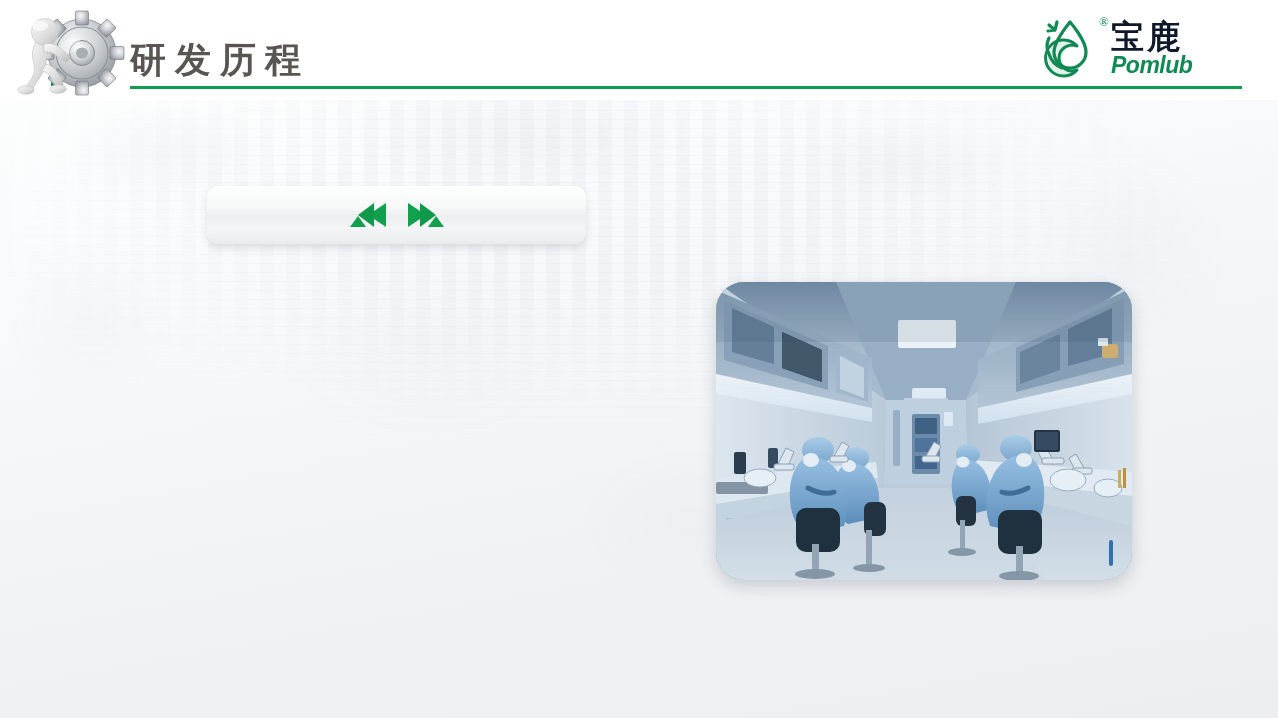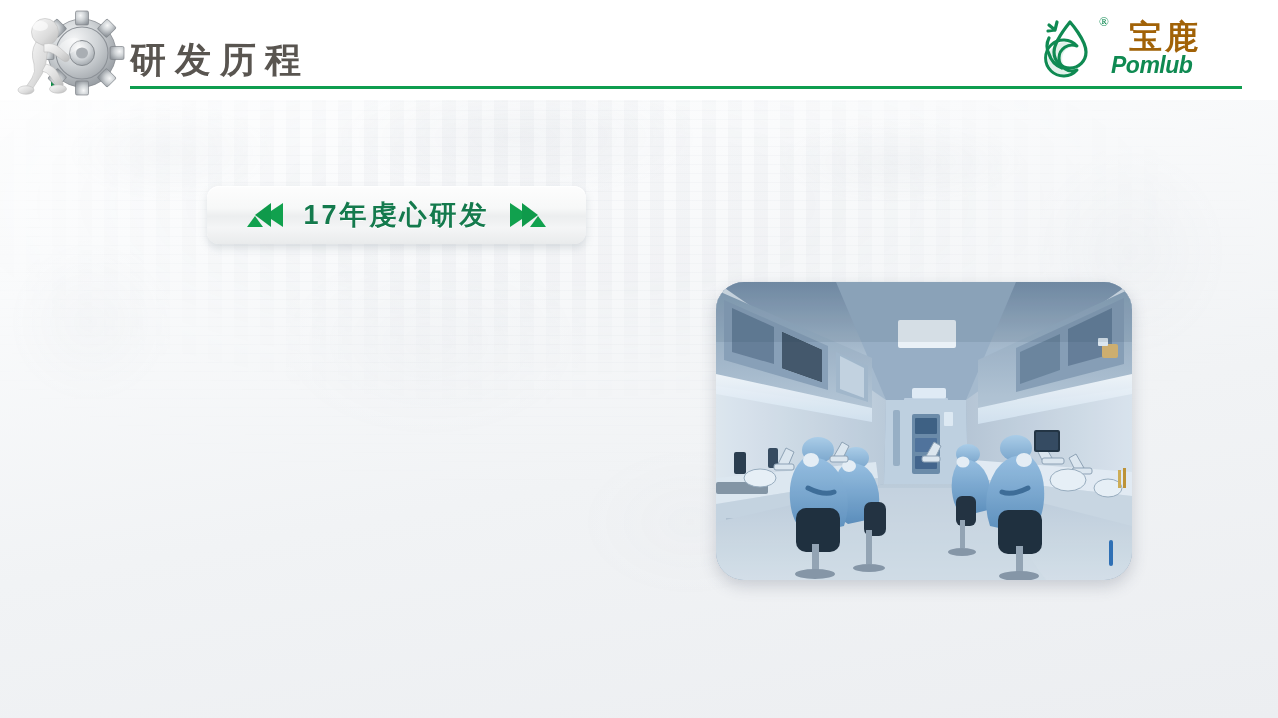--- a/index.html
+++ b/index.html
@@ -132,24 +132,23 @@
     color: #0f8a52;
     font-family: "Liberation Serif", serif;
   }
   .brand-cn {
     position: absolute;
     left: 74px;
     top: 6px;
     font-size: 33px;
     font-weight: bold;
     letter-spacing: 3px;
-    color: #a16207;
+    color: #0f172a;
     line-height: 1;
     white-space: nowrap;
-    margin-left: 18px;
   }
   .brand-en {
     position: absolute;
     left: 74px;
     top: 40px;
     font-size: 23px;
     font-weight: bold;
     font-style: italic;
     letter-spacing: -0.5px;
     color: #0f8a52;
@@ -314,21 +313,20 @@
       <div class="brand-en">Pomlub</div>
     </div>
   </div>
 
   <div class="pill">
     <svg class="chev" viewBox="0 0 40 30">
       <polygon points="38,3 38,27 20,15" fill="#11a14e"></polygon>
       <polygon points="26,3 26,27 10,15" fill="#0f9a4b"></polygon>
       <polygon points="2,27 10,16 18,27" fill="#11a14e"></polygon>
     </svg>
-    <span class="pill-text">17年虔心研发</span>
     <svg class="chev" viewBox="0 0 40 30">
       <polygon points="2,3 2,27 20,15" fill="#11a14e"></polygon>
       <polygon points="14,3 14,27 30,15" fill="#0f9a4b"></polygon>
       <polygon points="38,27 30,16 22,27" fill="#11a14e"></polygon>
     </svg>
   </div>
 
 
   <div class="photo">
     <svg viewBox="0 0 416 298" preserveAspectRatio="none">

